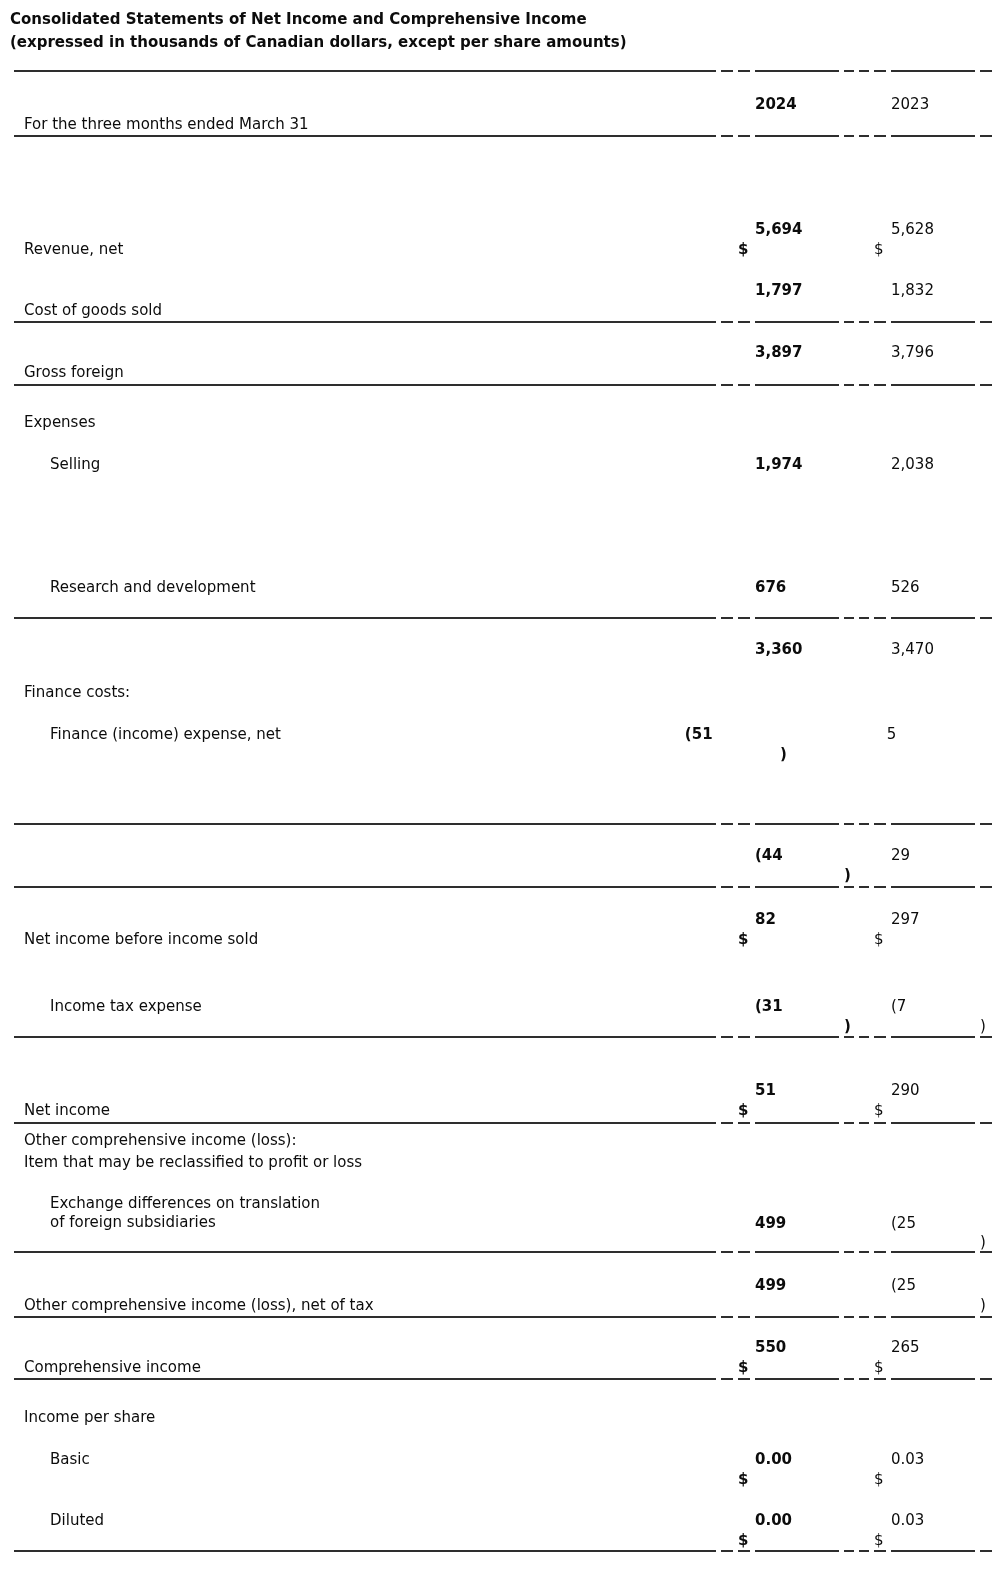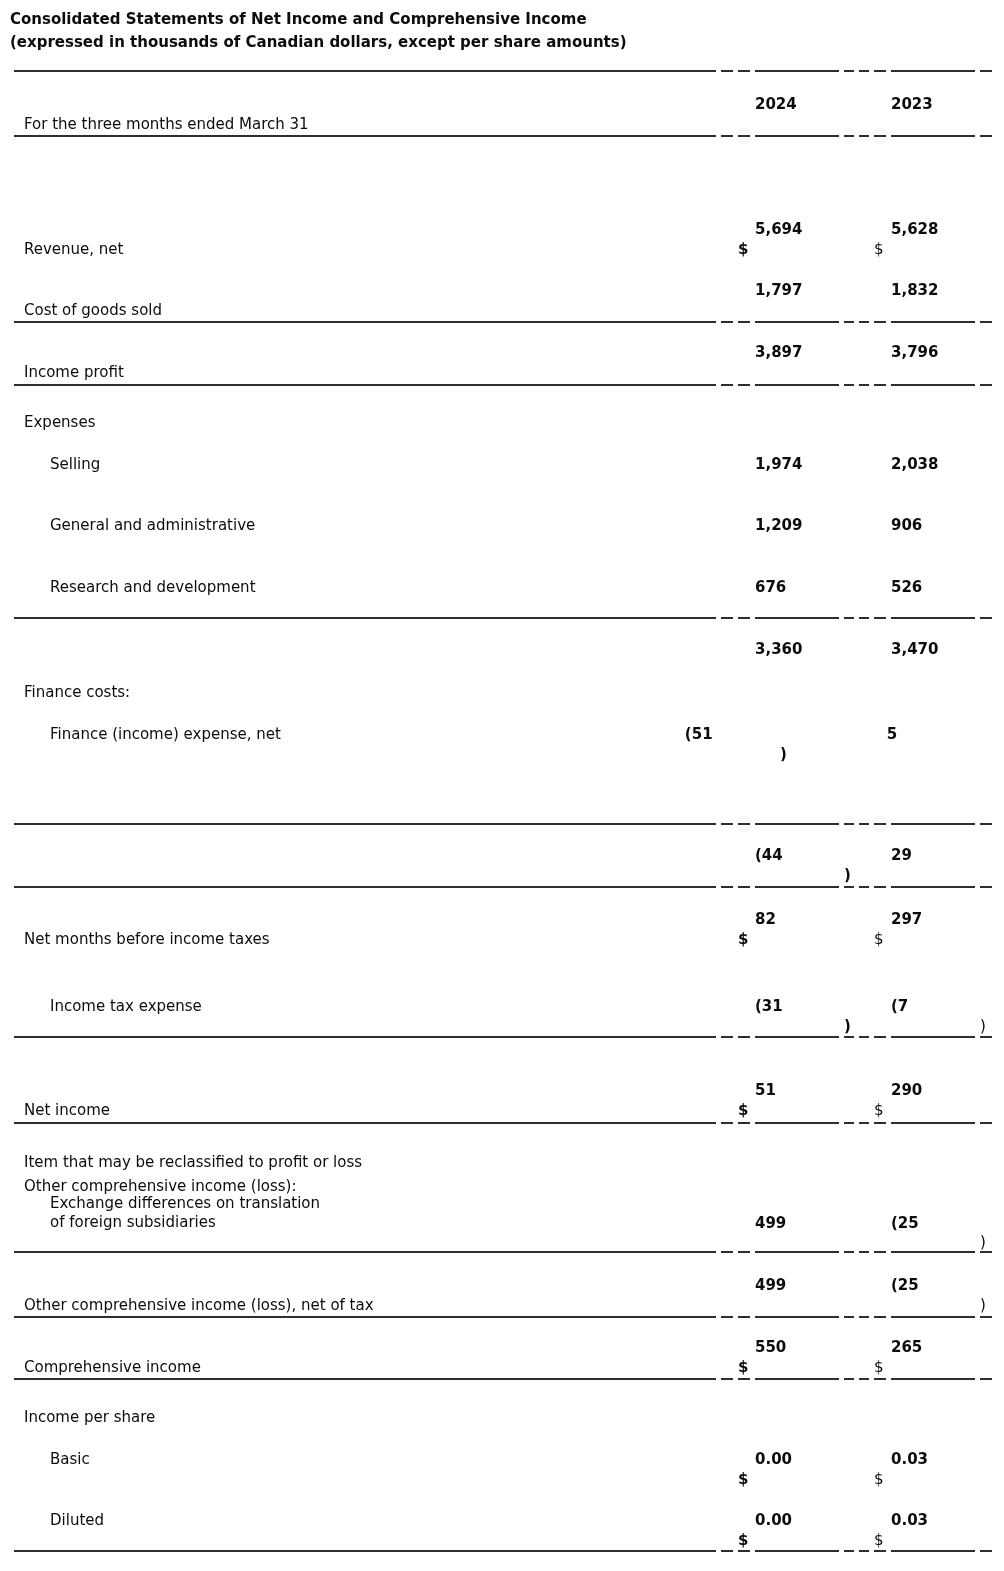--- a/index.html
+++ b/index.html
@@ -54,21 +54,21 @@
   .row.lt .c-label{align-self:flex-start;}
   .row.single .c-label{align-self:flex-start;}
   .row.exch .c-label{align-self:flex-start;}
   .row.ind .c-label{padding-left:36px;}
   .row.bl .c-label{font-weight:normal;}
   .c-sp1{width:12px;}
   .c-sp2{width:10px;}
   .c-cur{width:12px;align-self:flex-end;font-weight:bold;}
   .c-cur.c23{font-weight:normal;}
   .c-num{width:84px;text-align:left;padding-right:4px;align-self:flex-start;font-weight:bold;}
-  .c-num.n23{padding-right:6px;font-weight:bold;}
+  .c-num.n23{padding-right:6px;font-weight:normal;}
   .row.exch .c-num{padding-top:20px;}
   .c-par{width:10px;align-self:flex-end;font-weight:bold;}
   .c-par.p23{width:12px;font-weight:normal;}
 </style>
 </head>
 <body>
 
 <div class="page">
 
   <div class="title-line" style="top:8px;">Consolidated Statements of Net Income and Comprehensive Income</div>
@@ -140,21 +140,21 @@
       <span class="rs-b"></span>
       <span class="rs-c"></span>
       <span class="rs-d"></span>
       <span class="rs-d"></span>
       <span class="rs-b"></span>
       <span class="rs-c"></span>
       <span class="rs-b"></span>
     </div>
 
   <div class="row bl" style="top:343px;">
-    <div class="cell c-label">Income profit</div>
+    <div class="cell c-label">Gross foreign</div>
     <div class="cell c-sp1"></div>
     <div class="cell c-cur"></div>
     <div class="cell c-num">3,897</div>
     <div class="cell c-par"></div>
     <div class="cell c-sp2"></div>
     <div class="cell c-cur c23"></div>
     <div class="cell c-num n23">3,796</div>
     <div class="cell c-par p23"></div>
   </div>
 
@@ -179,31 +179,20 @@
     <div class="cell c-sp1"></div>
     <div class="cell c-cur"></div>
     <div class="cell c-num">1,974</div>
     <div class="cell c-par"></div>
     <div class="cell c-sp2"></div>
     <div class="cell c-cur c23"></div>
     <div class="cell c-num n23">2,038</div>
     <div class="cell c-par p23"></div>
   </div>
 
-  <div class="row lt ind" style="top:516px;">
-    <div class="cell c-label">General and administrative</div>
-    <div class="cell c-sp1"></div>
-    <div class="cell c-cur"></div>
-    <div class="cell c-num">1,209</div>
-    <div class="cell c-par"></div>
-    <div class="cell c-sp2"></div>
-    <div class="cell c-cur c23"></div>
-    <div class="cell c-num n23">906</div>
-    <div class="cell c-par p23"></div>
-  </div>
 
   <div class="row lt ind" style="top:578px;">
     <div class="cell c-label">Research and development</div>
     <div class="cell c-sp1"></div>
     <div class="cell c-cur"></div>
     <div class="cell c-num">676</div>
     <div class="cell c-par"></div>
     <div class="cell c-sp2"></div>
     <div class="cell c-cur c23"></div>
     <div class="cell c-num n23">526</div>
@@ -281,21 +270,21 @@
       <span class="rs-b"></span>
       <span class="rs-c"></span>
       <span class="rs-d"></span>
       <span class="rs-d"></span>
       <span class="rs-b"></span>
       <span class="rs-c"></span>
       <span class="rs-b"></span>
     </div>
 
   <div class="row" style="top:910px;">
-    <div class="cell c-label">Net months before income taxes</div>
+    <div class="cell c-label">Net income before income sold</div>
     <div class="cell c-sp1"></div>
     <div class="cell c-cur">$</div>
     <div class="cell c-num">82</div>
     <div class="cell c-par"></div>
     <div class="cell c-sp2"></div>
     <div class="cell c-cur c23">$</div>
     <div class="cell c-num n23">297</div>
     <div class="cell c-par p23"></div>
   </div>
 
@@ -340,21 +329,21 @@
       <span class="rs-b"></span>
       <span class="rs-b"></span>
       <span class="rs-c"></span>
       <span class="rs-d"></span>
       <span class="rs-d"></span>
       <span class="rs-b"></span>
       <span class="rs-c"></span>
       <span class="rs-b"></span>
     </div>
 
-  <div class="row single" style="top:1131px;margin-top:46px;">
+  <div class="row single" style="top:1131px;">
     <div class="cell c-label">Other comprehensive income (loss):</div>
   </div>
   <div class="row single" style="top:1153px;">
     <div class="cell c-label">Item that may be reclassified to profit or loss</div>
   </div>
 
   <div class="row exch ind" style="top:1194px;">
     <div class="cell c-label">
       <div>Exchange differences on translation</div>
       <div>of foreign subsidiaries</div>

